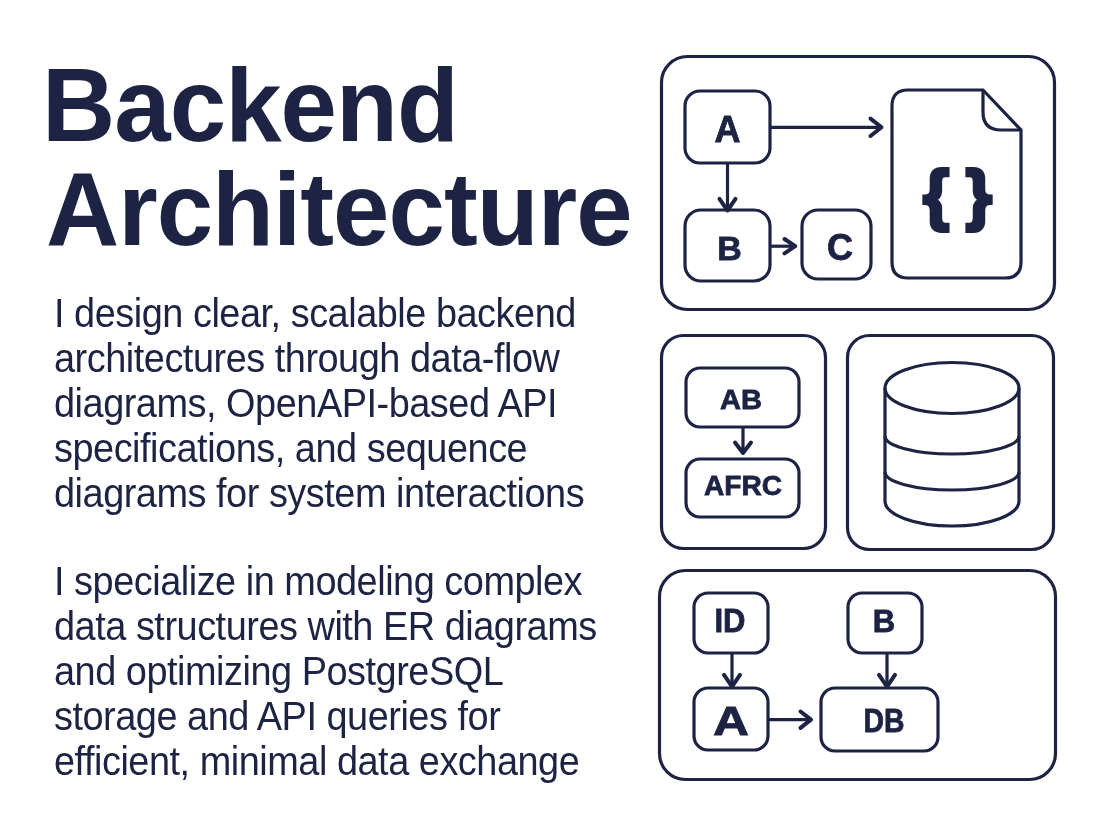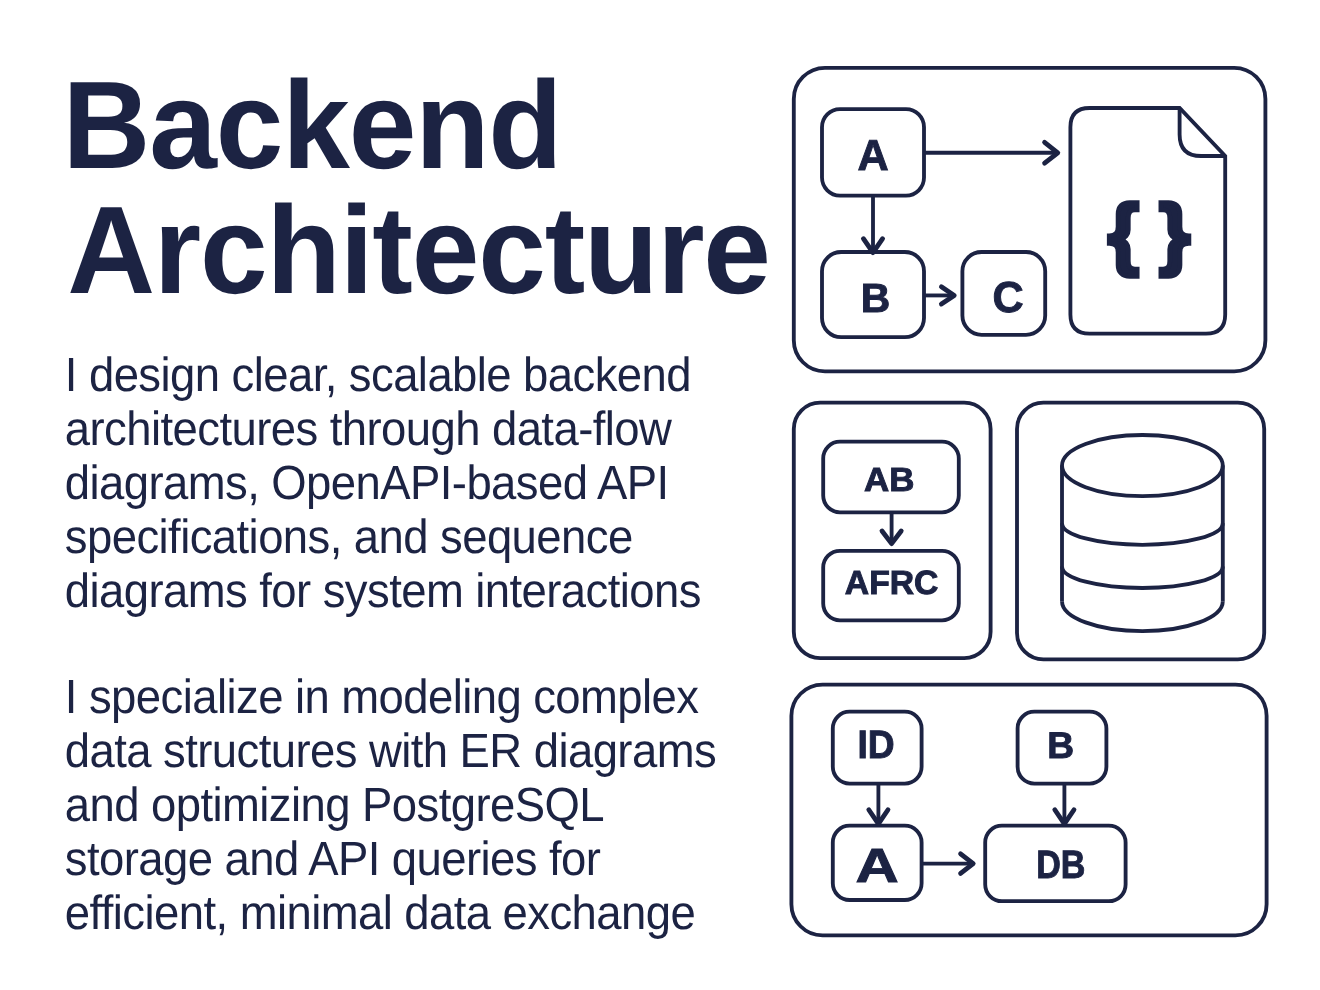--- a/index.html
+++ b/index.html
@@ -6,21 +6,21 @@
   body{width:1100px;height:825px;background:#ffffff;overflow:hidden;
        font-family:"Liberation Sans", sans-serif;color:#1c2343;position:relative;}
   .abs{position:absolute;}
   h1{margin:0;font-size:104px;font-weight:bold;line-height:104px;letter-spacing:-1px;
      transform:scaleX(0.975);transform-origin:0 0;white-space:nowrap;}
   .para{font-size:40px;line-height:45px;letter-spacing:-0.5px;
         transform:scaleX(0.947);transform-origin:0 0;white-space:nowrap;}
 </style>
 </head>
 <body>
-  <div class="abs" style="left:54px;top:53px;">
+  <div class="abs" style="left:44px;top:53px;">
     <h1><span style="margin-left:-2px">Backend</span><br><span style="margin-left:2px">Architecture</span></h1>
   </div>
   <div class="abs para" style="left:54px;top:291px;">I design clear, scalable backend<br>architectures through data-flow<br>diagrams, OpenAPI-based API<br>specifications, and sequence<br>diagrams for system interactions</div>
   <div class="abs para" style="left:54px;top:559px;">I specialize in modeling complex<br>data structures with ER diagrams<br>and optimizing PostgreSQL<br>storage and API queries for<br>efficient, minimal data exchange</div>
 
   <svg class="abs" style="left:0;top:0;" width="1100" height="825" viewBox="0 0 1100 825">
     <g fill="none" stroke="#1c2343" stroke-width="3.2">
 
       <rect x="661.5" y="56.5" width="393" height="253" rx="26"></rect>
       <rect x="685" y="91" width="85" height="72" rx="15"></rect>

